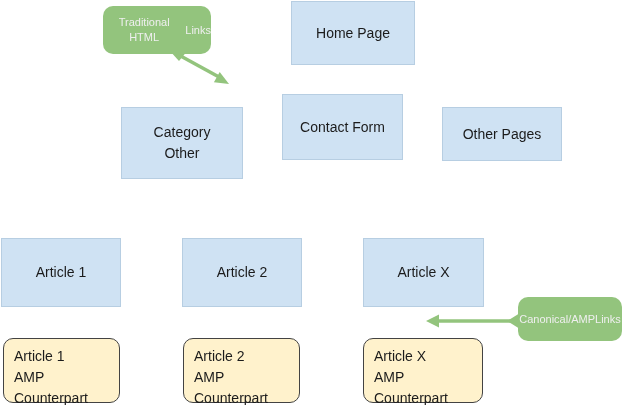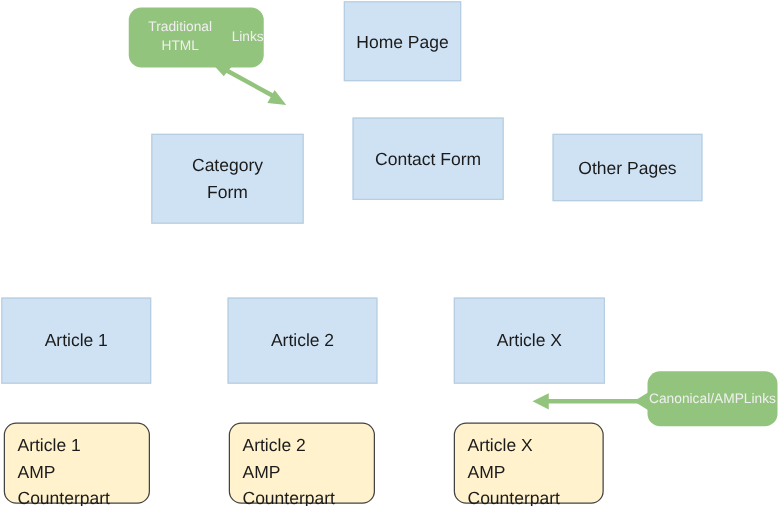--- a/index.html
+++ b/index.html
@@ -53,27 +53,27 @@
       <polygon points="229,84 213.9,82.3 219.7,71.9" fill="currentColor"></polygon>
     </g>
 
     <g>
       <polygon points="520,313 520,329 507,321" fill="currentColor"></polygon>
       <line x1="518" y1="321" x2="438" y2="321" stroke="currentColor" stroke-width="3.5"></line>
       <polygon points="426,321 439,314.5 439,327.5" fill="currentColor"></polygon>
     </g>
   </svg>
 
-  <div class="node blue" style="left:275px;top:1px;width:94px;height:64px;">
+  <div class="node blue" style="left:291px;top:1px;width:124px;height:64px;">
     <span>Home Page</span>
   </div>
 
   <div class="node blue" style="left:121px;top:107px;width:122px;height:72px;">
     <span>Category</span>
-    <span>Form</span>
+    <span>Other</span>
   </div>
   <div class="node blue" style="left:282px;top:94px;width:121px;height:66px;">
     <span>Contact Form</span>
   </div>
   <div class="node blue" style="left:442px;top:107px;width:120px;height:54px;">
     <span>Other Pages</span>
   </div>
 
   <div class="node blue" style="left:1px;top:238px;width:120px;height:69px;">
     <span>Article 1</span>

